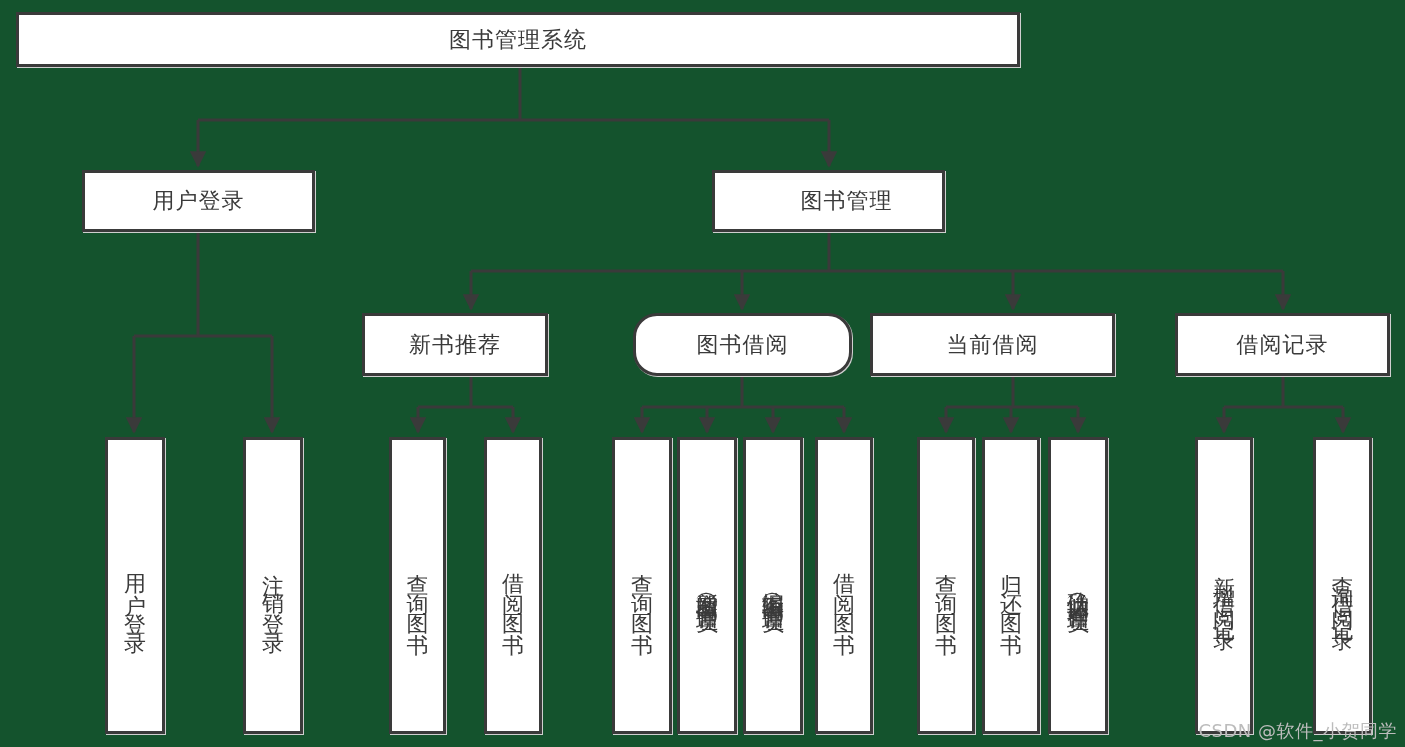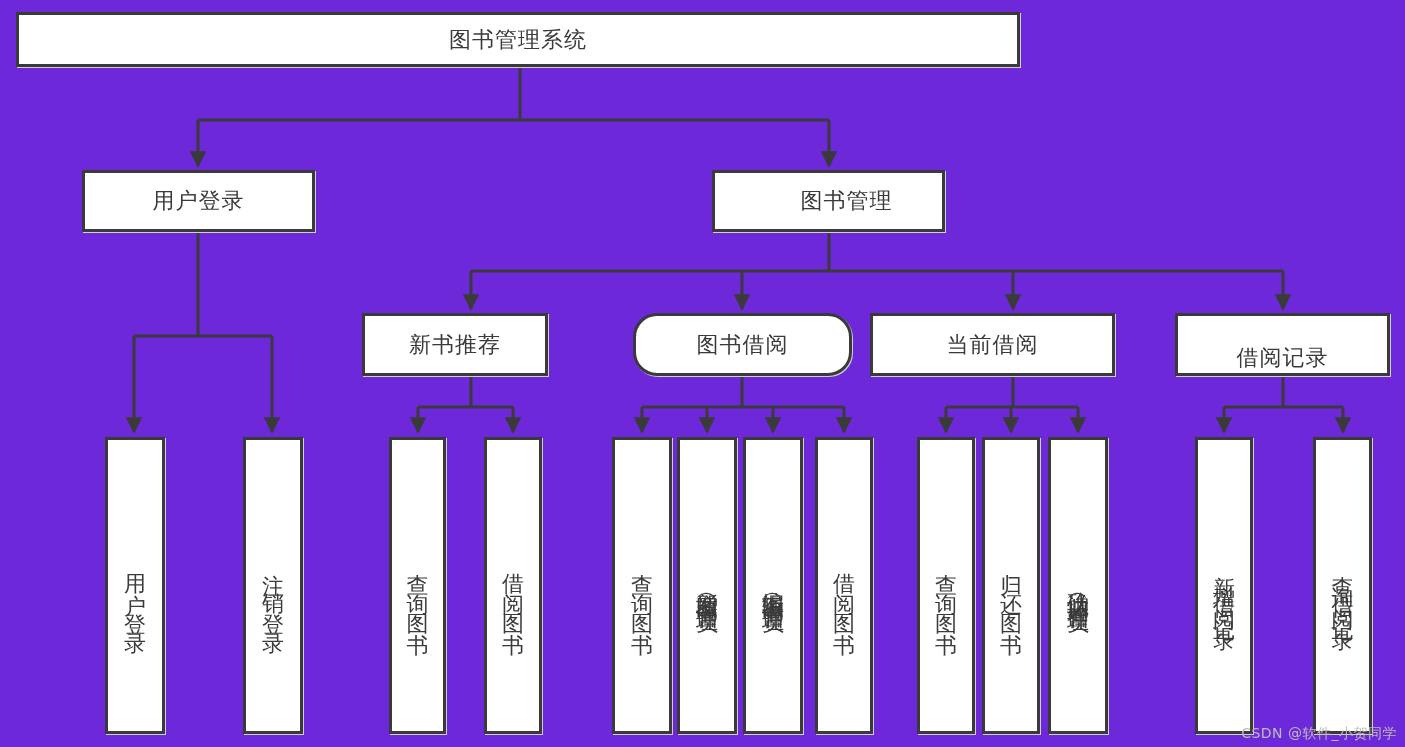--- a/index.html
+++ b/index.html
@@ -1,20 +1,20 @@
 <!DOCTYPE html>
 <html><head>
 <meta charset="utf-8">
 <style>
   html, body { margin: 0; padding: 0; background: #ffffff; }
   #canvas {
     position: relative;
     width: 1405px;
     height: 747px;
-    background: #6d28d9;
+    background: #14532d;
     overflow: hidden;
     font-family: "DejaVu Sans", "Liberation Sans", sans-serif;
   }
   .connectors {
     position: absolute;
     left: 0; top: 0;
     width: 1405px; height: 747px;
     z-index: 1;
   }
   .box {
@@ -43,21 +43,21 @@
     line-height: 1;
   }
   .ls-4 .vtext { letter-spacing: 20px; margin-bottom: -20px; }
   .ls-6 .vtext { letter-spacing: 11px; margin-bottom: -11px; }
   .ls-9 .vtext { letter-spacing: 3px;  margin-bottom: -3px;  }
   .watermark {
     position: absolute;
     right: 8px;
     bottom: 4px;
     z-index: 3;
-    font-size: 14px;
+    font-size: 18px;
     color: #bcbcbc;
     letter-spacing: 0.5px;
     white-space: nowrap;
   }
 </style>
 </head>
 <body>
 
 <div id="canvas">
 
@@ -117,21 +117,21 @@
 
   <div class="box h" style="left:362px; top:313px; width:186px; height:63px;">
     <span>新书推荐</span>
   </div>
   <div class="box h" style="left:633px; top:313px; width:219px; height:63px;border-radius:24px;">
     <span>图书借阅</span>
   </div>
   <div class="box h" style="left:870px; top:313px; width:245px; height:63px;text-align:right;">
     <span>当前借阅</span>
   </div>
-  <div class="box h" style="left:1175px; top:313px; width:215px; height:63px;align-items:flex-end;">
+  <div class="box h" style="left:1175px; top:313px; width:215px; height:63px;">
     <span>借阅记录</span>
   </div>
 
   <div class="box v ls-4" style="left:105px;">
     <span class="vtext">用户登录</span>
   </div>
   <div class="box v ls-4" style="left:243px;">
     <span class="vtext">注销登录</span>
   </div>
 

